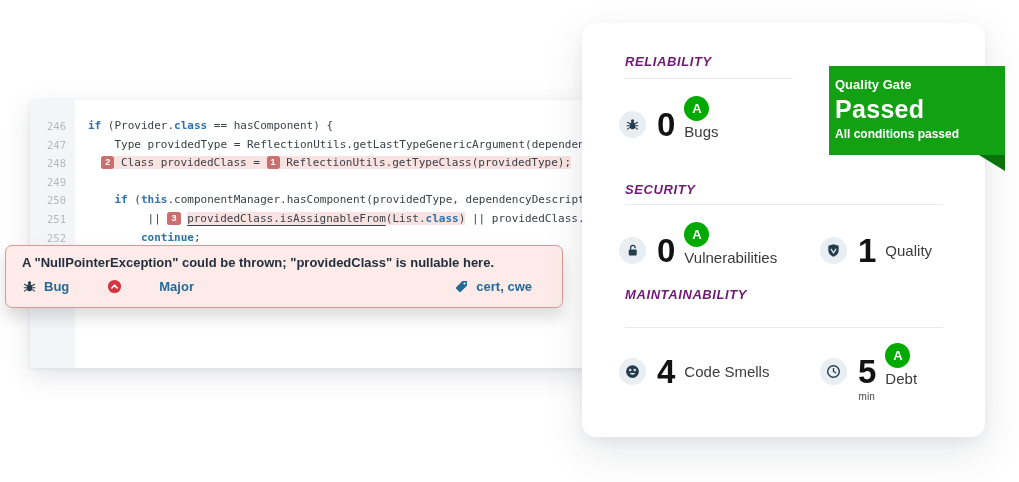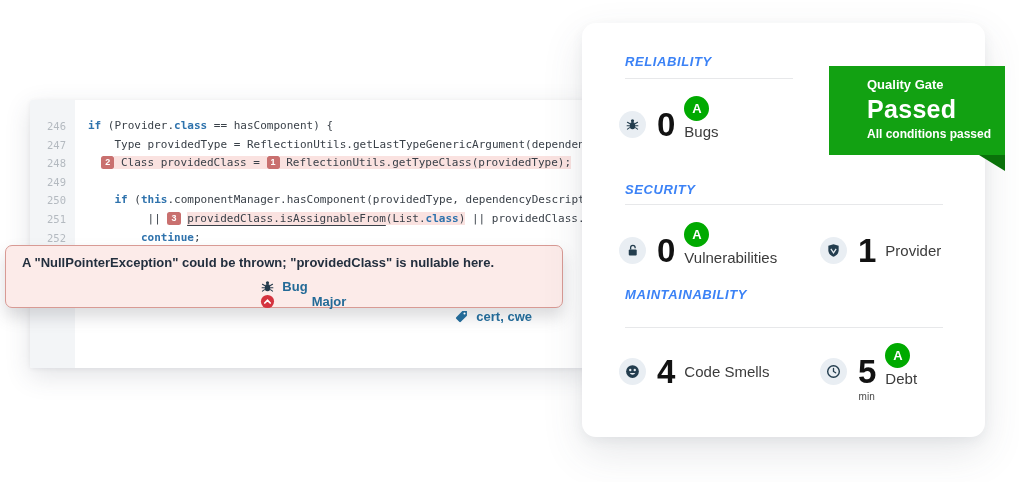--- a/index.html
+++ b/index.html
@@ -28,34 +28,34 @@
   .loc-badge{display:inline-block;background:#c9706f;color:#fff;font-size:9px;font-weight:bold;
       border-radius:2.5px;padding:0 4px;height:13px;line-height:13px;vertical-align:1px;
       font-family:"Liberation Sans",sans-serif;}
   
   .issue-box{
     position:absolute;left:5px;top:245px;width:558px;height:63px;box-sizing:border-box;
     background:#fcebe9;border:1.5px solid #d89a94;border-radius:7px;z-index:3;
     box-shadow:0 9px 16px rgba(90,90,100,.22);padding:9px 16px 0;
   }
   .issue-msg{font-size:13px;font-weight:bold;color:#232f3e;white-space:nowrap;}
-  .issue-footer{display:flex;align-items:center;margin-top:9px;font-size:13px;font-weight:bold;color:#236a97;flex-direction:column;}
+  .issue-footer{display:flex;align-items:center;margin-top:9px;font-size:13px;font-weight:bold;color:#236a97;}
   .if-group{display:flex;align-items:center;gap:7px;}
   .if-sev{margin-left:38px;gap:37px;}
   .if-tags{margin-left:auto;padding-right:14px;}
   .issue-footer svg{display:block;}
   
   .card{
     position:absolute;left:582px;top:23px;width:403px;height:414px;background:#fff;
     border-radius:14px;z-index:5;
     box-shadow:0 16px 40px rgba(70,80,95,.13),0 4px 12px rgba(70,80,95,.07);
   }
   .sec{position:absolute;left:0;top:0;right:0;}
   .sec-title{position:absolute;left:43px;font-size:13px;font-weight:bold;font-style:italic;
-      color:#3b82f6;letter-spacing:.6px;text-align:right;}
+      color:#701a75;letter-spacing:.6px;text-align:right;}
   .sec-rule{position:absolute;left:43px;height:1px;background:#e7e8ea;}
   .m-row{position:absolute;left:0;right:0;height:46px;}
   .sec1 .sec-title{top:31px}.sec1 .sec-rule{top:55px;width:168px}.sec1 .m-row{top:78px}
   .sec2 .sec-title{top:159px}.sec2 .sec-rule{top:181px;width:318px}.sec2 .m-row{top:204px}
   .sec3 .sec-title{top:264px}.sec3 .sec-rule{top:304px;width:318px}.sec3 .m-row{top:325px}
   .metric{position:absolute;top:0;display:flex;align-items:center;height:46px;}
   .metric.m1{left:37px}.metric.m2{left:238px}
   .m-circle{width:27px;height:27px;border-radius:50%;background:#e9eef3;color:#233d4e;
       display:flex;align-items:center;justify-content:center;flex:0 0 27px;}
   .m-value-wrap{position:relative;margin-left:11px;}
@@ -63,21 +63,21 @@
   .m-unit{position:absolute;top:100%;left:50%;transform:translateX(-50%);margin-top:3px;
       font-size:10px;color:#4a4a4a;}
   .m-label-col{display:flex;flex-direction:column;align-items:flex-start;margin-left:10px;}
   .m-label-col.with-rating{transform:translateY(-7px);}
   .m-rating{width:25px;height:25px;border-radius:50%;background:#00aa00;color:#fff;
       font-weight:bold;font-size:13px;display:flex;align-items:center;justify-content:center;
       border:2px solid #fff;margin-left:-2px;margin-bottom:0;}
   .m-label{font-size:15px;color:#3b3b3b;}
   
   .qg{position:absolute;left:829px;top:66px;width:176px;height:89px;box-sizing:border-box;
-      background:#12a112;z-index:6;color:#fff;padding:11px 0 0 38px;}
+      background:#12a112;z-index:6;color:#fff;padding:11px 0 0 6px;}
   .qg-title{font-size:13px;font-weight:bold;}
   .qg-status{font-size:25px;font-weight:bold;margin-top:3px;letter-spacing:.3px;}
   .qg-sub{font-size:12px;margin-top:3px;font-weight:bold;}
   .qg-fold{position:absolute;left:979px;top:155px;width:0;height:0;z-index:6;
       border-top:16px solid #0a720a;border-left:26px solid transparent;}
 </style>
 </head>
 <body>
 
 <div class="code-panel">
@@ -192,21 +192,21 @@
           <div class="m-circle">
             <svg width="15" height="15" viewBox="0 0 16 16">
               <path fill="currentColor" d="M8 1.3 13.5 3v4.8c0 3.6-2.3 5.6-5.5 6.9-3.2-1.3-5.5-3.3-5.5-6.9V3z"></path>
               <path d="M5.2 6.2 8 10.6l2.8-4.4" stroke="#e9eef3" stroke-width="1.3" fill="none"></path>
             </svg>
           </div>
           <div class="m-value-wrap">
             <div class="m-value">1</div>
           </div>
           <div class="m-label-col">
-            <div class="m-label">Provider</div>
+            <div class="m-label">Quality</div>
           </div>
         </div>
       </div>
     </div>
     <div class="sec sec3">
       <div class="sec-title">MAINTAINABILITY</div>
       <div class="sec-rule"></div>
       <div class="m-row">
         <div class="metric m1">
           <div class="m-circle">

